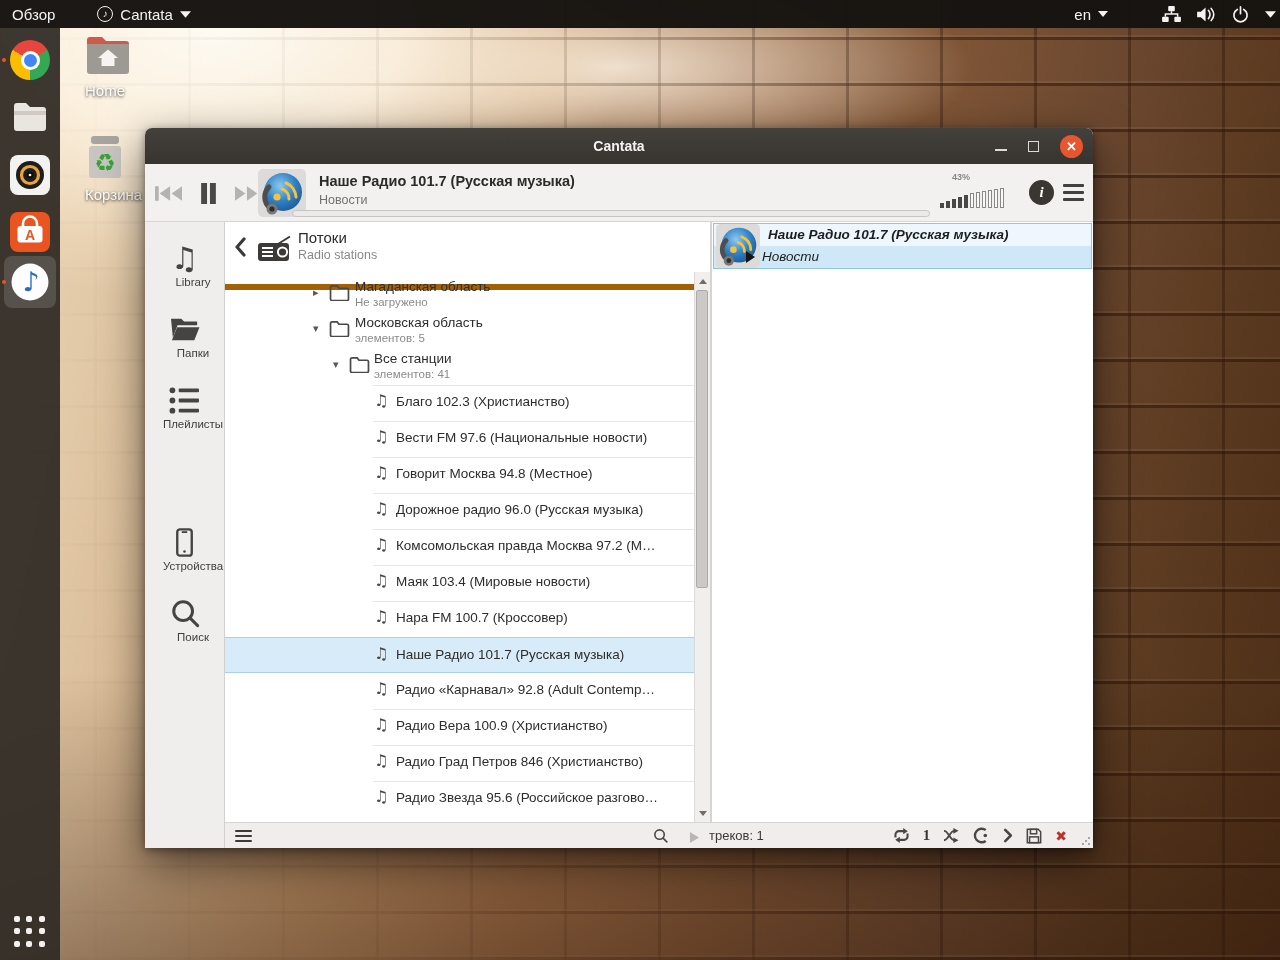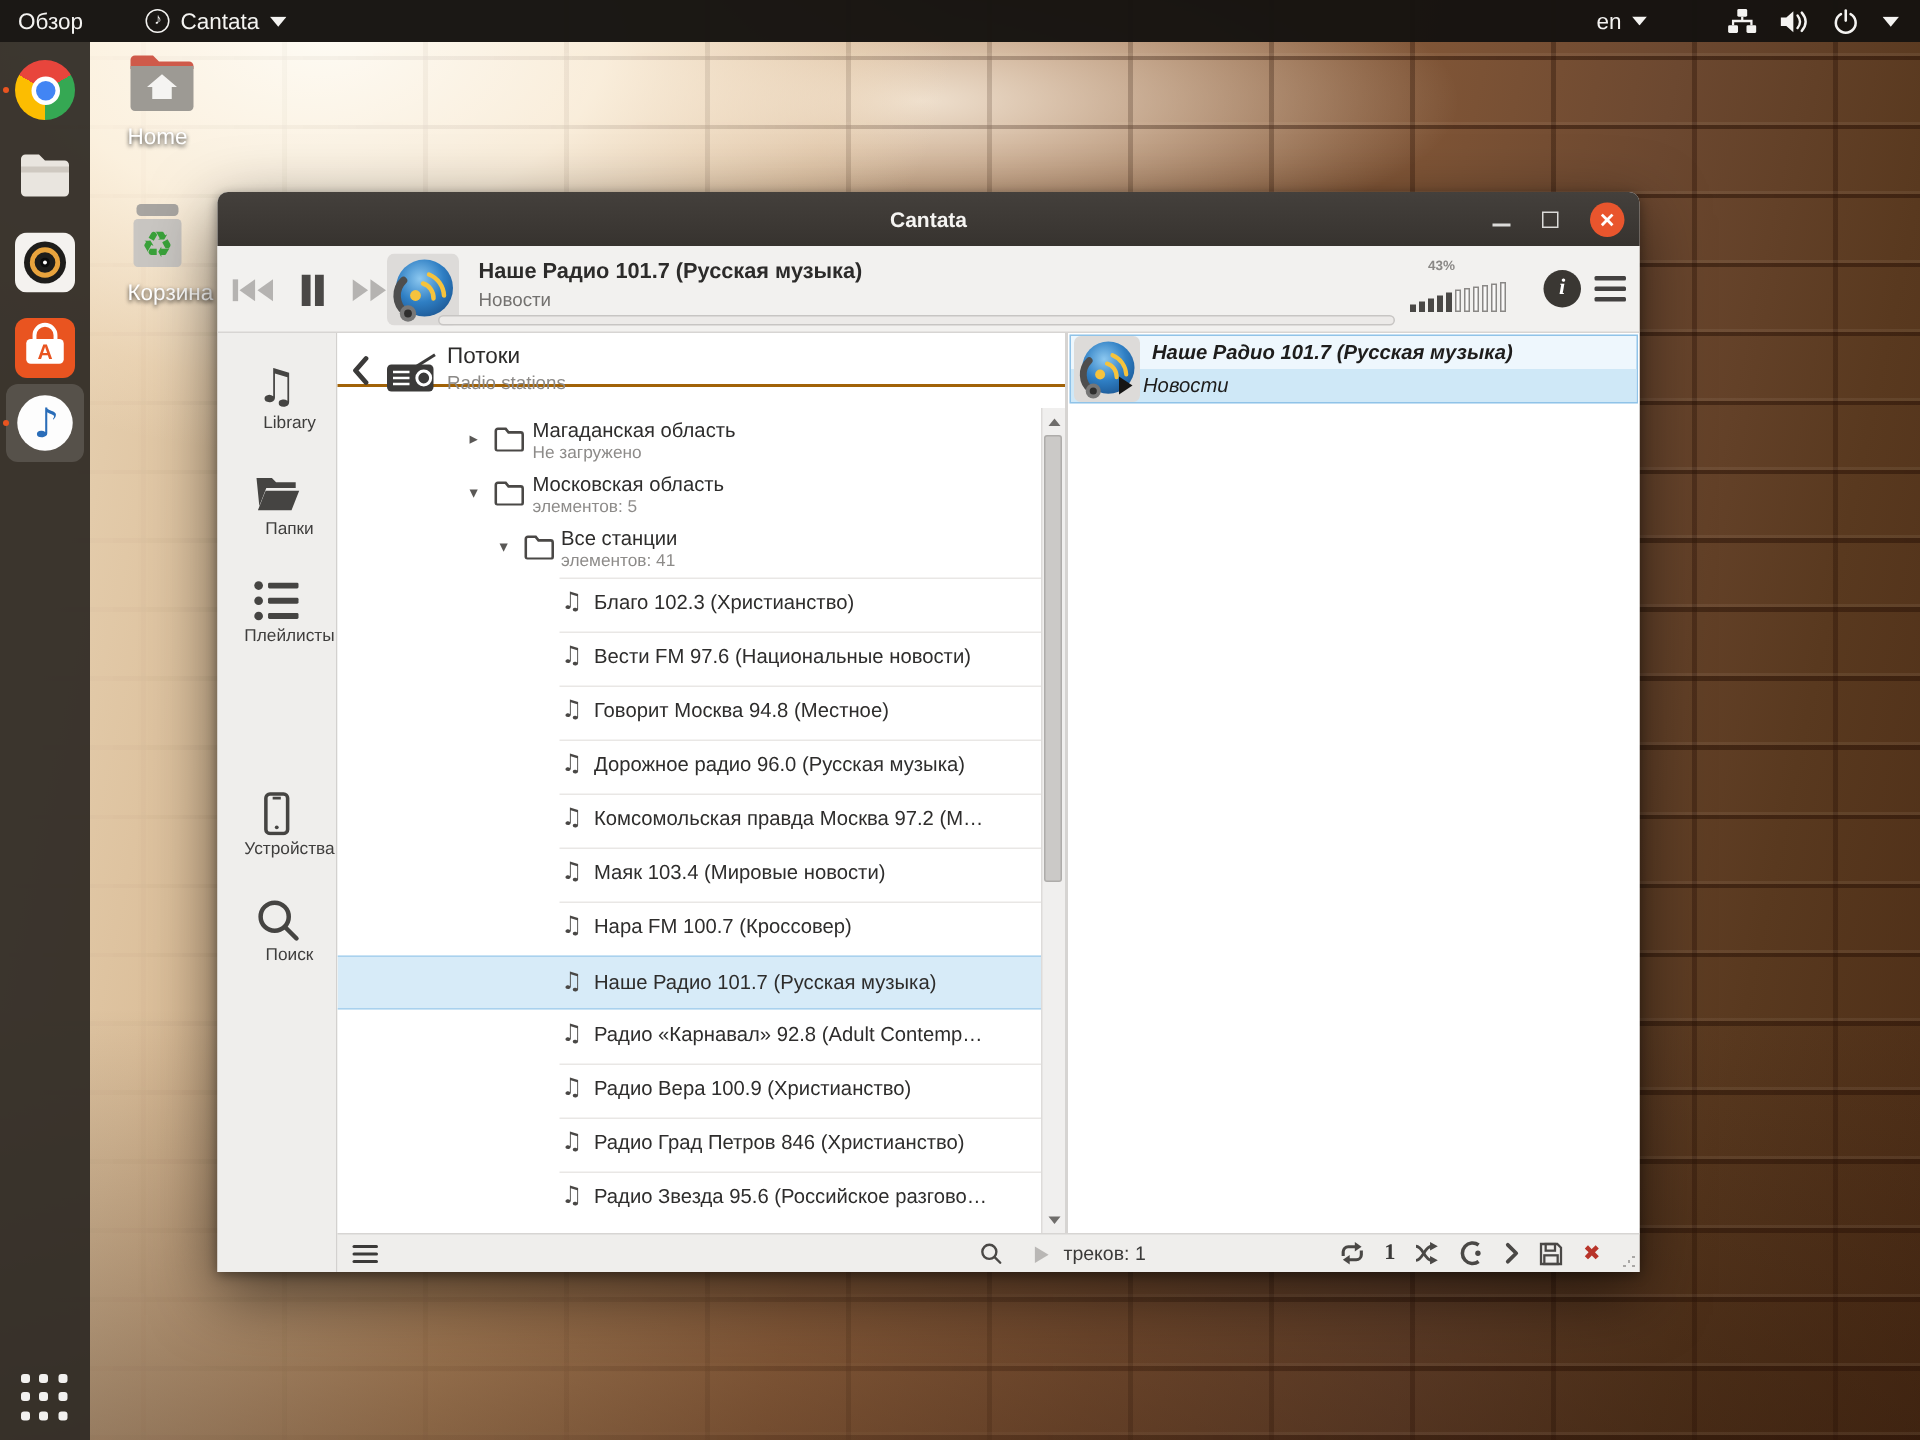--- a/index.html
+++ b/index.html
@@ -23,21 +23,21 @@
     mask-image:linear-gradient(90deg, transparent 0%, rgba(0,0,0,0.12) 28%, rgba(0,0,0,0.5) 55%, rgba(0,0,0,0.95) 78%, #000 100%);
   }
 
   
   #topbar { position:absolute; left:0; top:0; width:1280px; height:28px; background:rgba(22,19,16,0.98);
     color:#f4f3f1; display:flex; align-items:center; font-size:15px; z-index:50; }
   .tb-item { display:flex; align-items:center; gap:7px; padding:0 12px; height:100%; cursor:default; }
   .tb-spacer { flex:1; }
   .tb-appicon { width:16px; height:16px; border:1.5px solid #f4f3f1; border-radius:50%; display:flex; align-items:center; justify-content:center; font-size:10px; line-height:1; }
   .tb-caret { display:inline-block; }
-  .tb-status { display:flex; align-items:center; gap:16px; padding-right:14px; }
+  .tb-status { display:flex; align-items:center; gap:16px; padding-right:4px; }
 
   
   #dock { position:absolute; left:0; top:28px; width:60px; height:932px; background:rgba(50,44,38,0.95); z-index:40; }
   .dock-item { position:absolute; left:8px; width:44px; height:44px; display:flex; align-items:center; justify-content:center; }
   .dock-item.active-app { left:4px; width:52px; height:52px; background:rgba(255,255,255,0.14); border-radius:8px; }
   .run-dot { position:absolute; left:-6px; top:50%; margin-top:-2px; width:4px; height:4px; border-radius:50%; background:#e95420; }
   .dock-item.active-app .run-dot { left:-2px; }
   .chrome-outer { width:40px; height:40px; border-radius:50%;
     background:conic-gradient(from -60deg, #e8453c 0deg 120deg, #35a853 120deg 240deg, #fcbd01 240deg 360deg);
     position:relative; }
@@ -88,21 +88,21 @@
   
   #sidebar { position:absolute; left:0; top:94px; width:80px; bottom:0; background:#efeeec; border-right:1px solid #d3d1cf; }
   .side-item { position:absolute; left:0; width:79px; height:71px; color:#3f3e3d; text-align:center; }
   .side-item .si-icon { margin-top:9px; height:34px; display:flex; align-items:center; justify-content:center; color:#454442; }
   .side-item .si-label { font-size:11.5px; margin-top:1px;margin-left:17px; }
   .side-item.active { background:#3786c7; color:#fff; }
   .side-item.active .si-icon { color:#fff; }
   .glyph-note { font-family:"DejaVu Sans",sans-serif; font-size:31px; line-height:1; }
 
   #browser { position:absolute; left:80px; top:94px; width:485px; bottom:26px; background:#fff; }
-  .bheader { position:absolute; left:0; top:0; right:0; height:36px; background:#fff; border-bottom:2px solid #a16207; }
+  .bheader { position:absolute; left:0; top:0; right:0; height:68px; background:#fff; border-bottom:6px solid #a16207; }
   .back-btn { position:absolute; left:9px; top:15px; color:#3b3a39; }
   .bh-icon { position:absolute; left:32px; top:13px; color:#3b3a39; }
   .bh-title { position:absolute; left:73px; top:7px; font-size:15px; color:#2c2b2a; }
   .bh-sub { position:absolute; left:73px; top:26px; font-size:12.5px; color:#8b8987; }
 
   #tree { position:absolute; left:0; top:50px; right:16px; bottom:0; overflow:hidden; }
   .trow { position:relative; height:36px; }
   .trow .arrow { position:absolute; top:9px; font-size:11px; color:#5a5856; }
   .trow .ficon { position:absolute; top:7px; color:#4a4846; }
   .trow .fname { position:absolute; top:2px; font-size:13.5px; color:#2e2d2c; white-space:nowrap; }

